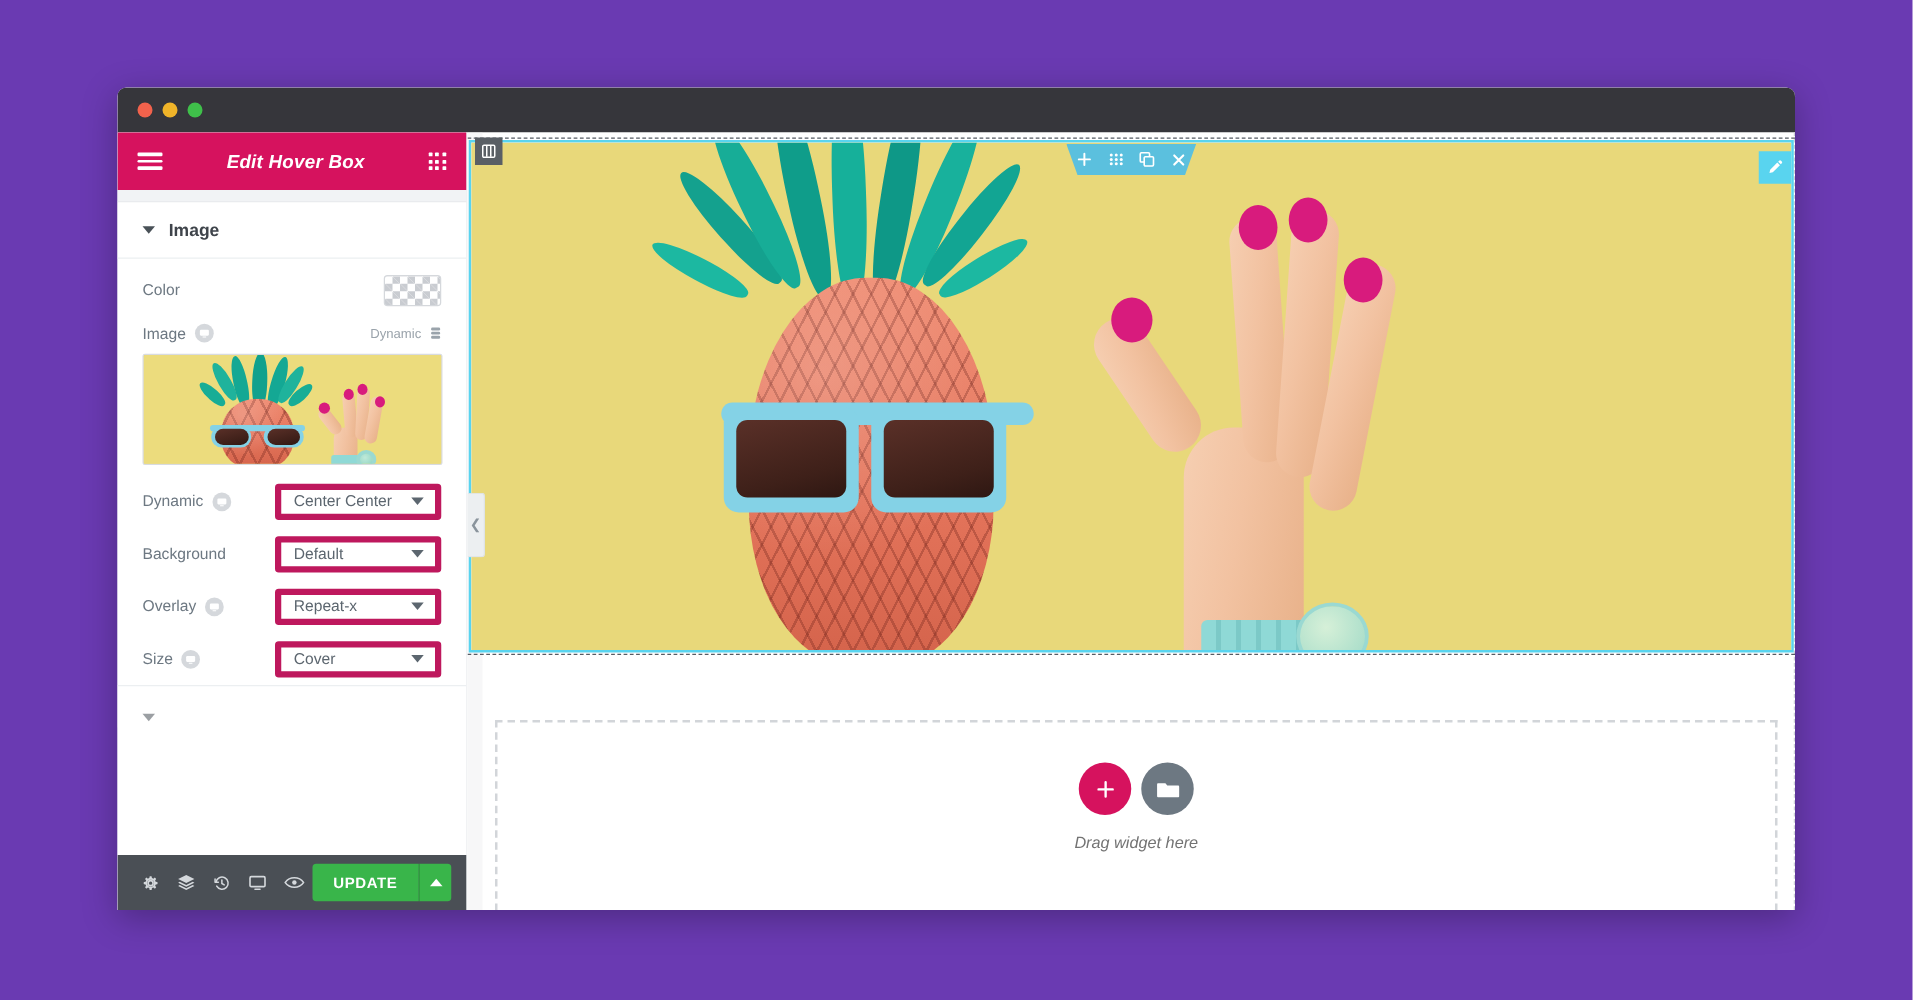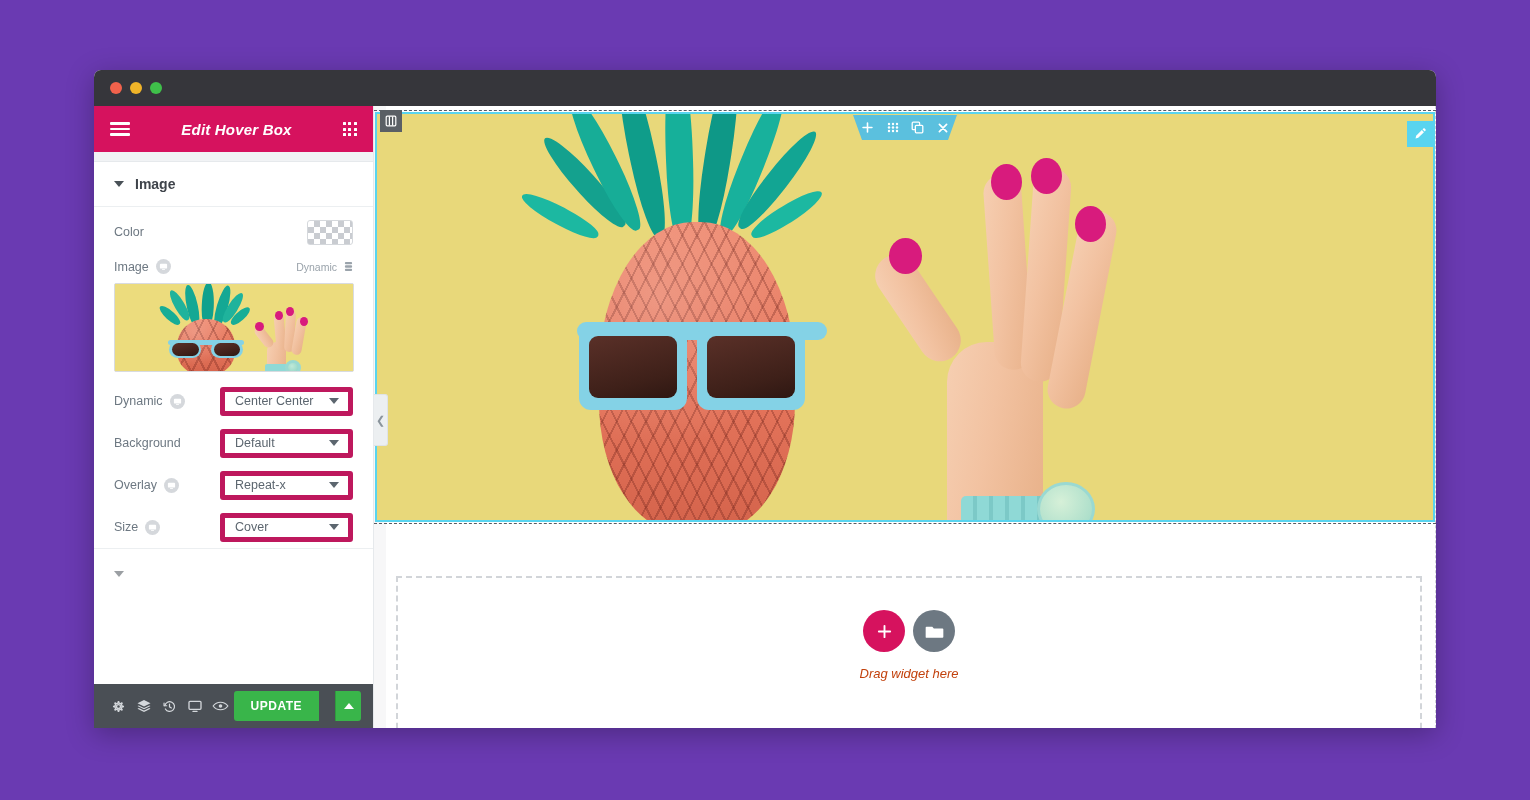--- a/index.html
+++ b/index.html
@@ -125,21 +125,21 @@
 
   
   .panel-footer {
     height: 44px; background: #4a4f55; display: flex; align-items: center;
     padding: 0 0 0 12px; gap: 0; flex: none;
   }
   .footer-ico {
     width: 34px; height: 44px; display: flex; align-items: center; justify-content: center;
     color: #d4d8dc; cursor: pointer;
   }
-  .update-wrap { margin-left: auto; display: flex; height: 30px; margin-right: 12px; gap: 16px; }
+  .update-wrap { margin-left: auto; display: flex; height: 30px; margin-right: 12px; }
   .update-btn {
     background: #39b54a; color: #fff; font-size: 12px; font-weight: bold; letter-spacing: .5px;
     padding: 0 17px; display: flex; align-items: center; border-radius: 3px 0 0 3px; cursor: pointer;
   }
   .update-arrow {
     background: #39b54a; width: 26px; display: flex; align-items: center; justify-content: center;
     border-left: 1px solid #2f9c3e; border-radius: 0 3px 3px 0; cursor: pointer;
   }
   .caret-up-w {
     width: 0; height: 0; border-left: 5px solid transparent; border-right: 5px solid transparent;
@@ -199,21 +199,21 @@
     position: absolute; left: 0; right: 0; top: 32px;
     display: flex; flex-direction: column; align-items: center; gap: 14px;
   }
   .drop-btns { display: flex; gap: 8px; }
   .circle-btn {
     width: 42px; height: 42px; border-radius: 50%; display: flex;
     align-items: center; justify-content: center; cursor: pointer;
   }
   .circle-btn.add { background: #d6125e; }
   .circle-btn.folder { background: #6d7882; }
-  .drop-label { font-size: 13px; font-style: italic; color: #c2410c; }
+  .drop-label { font-size: 13px; font-style: italic; color: #737373; }
 
   .canvas-rightedge {
     position: absolute; right: 0; top: 0; bottom: 0; width: 1px; border-left: 1px dashed #cdd1d5;
   }
   .canvas-leftedge {
     position: absolute; left: 0; top: 0; bottom: 0; width: 12px; background: #f7f7f8;
   }
 
   
   .leaf {

